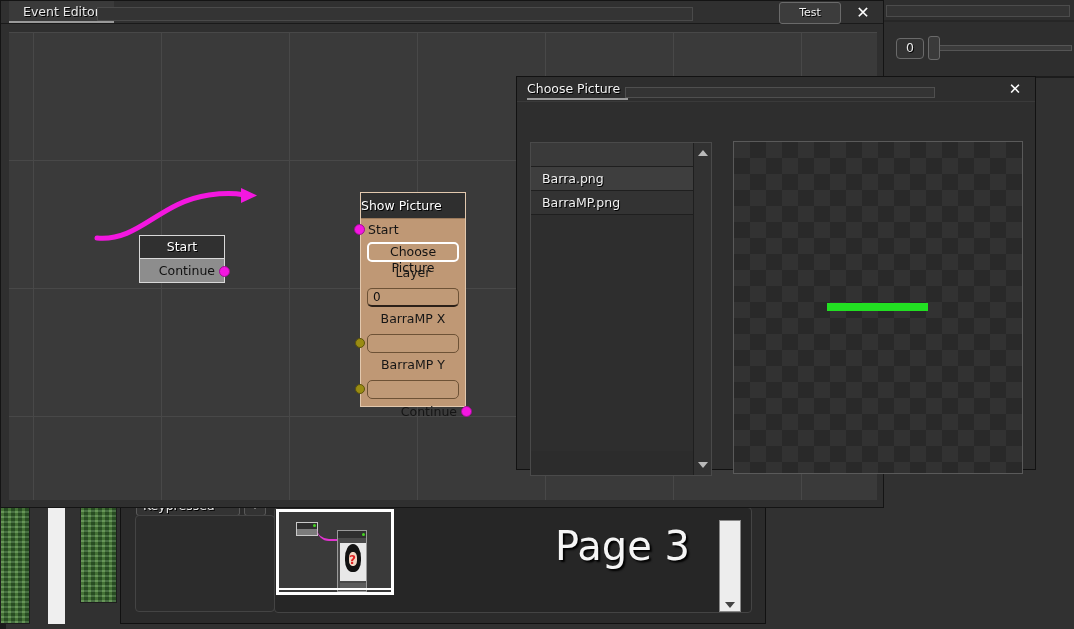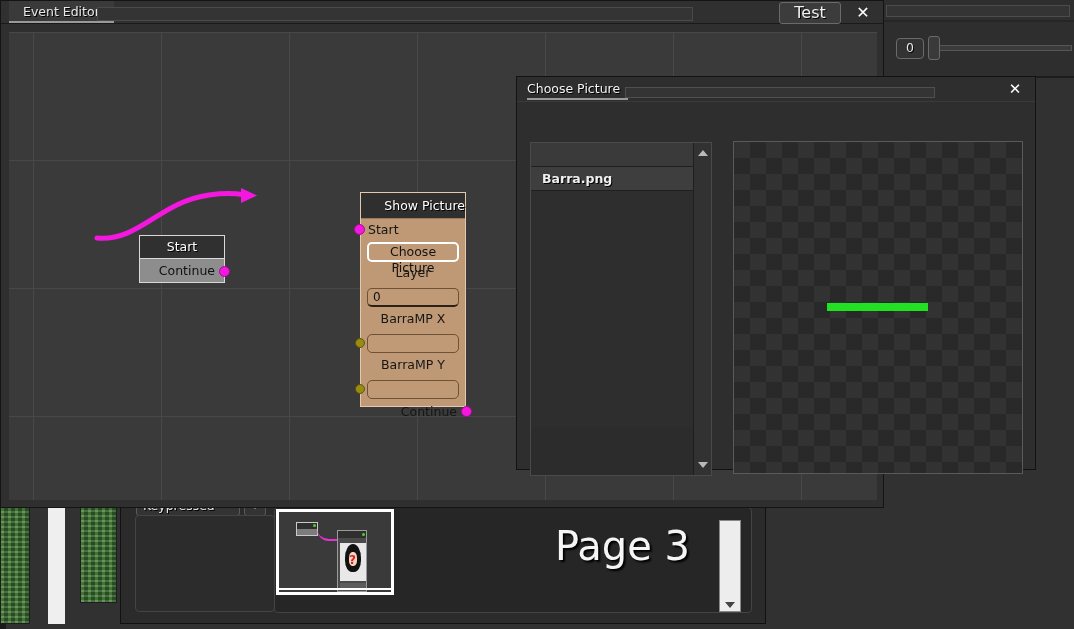--- a/index.html
+++ b/index.html
@@ -47,21 +47,21 @@
     background: #3a3a3a; border-bottom: 2px solid #9a9a9a;
     text-shadow: 1px 1px 0 #000;
   }
   .ee-tabrail {
     position: absolute; left: 96px; right: 190px; top: 6px; height: 14px;
     background: #343434; border: 1px solid #4a4a4a;
   }
   .ee-test-btn {
     position: absolute; right: 42px; top: 1px; width: 62px; height: 22px;
     background: #3c3c3c; border: 1px solid #6a6a6a; border-radius: 3px;
-    color: #f0f0f0; font-size: 16px; line-height: 20px; text-align: center;
+    color: #f0f0f0; font-size: 11px; line-height: 20px; text-align: center;
     text-shadow: 1px 1px 0 #000;
     margin-left: 8px;
   }
   .ee-close {
     position: absolute; right: 9px; top: 1px; width: 22px; height: 22px;
     color: #fff; font-size: 16px; font-weight: bold; line-height: 22px;
     text-align: center; font-family: "DejaVu Sans", sans-serif;
   }
 
   
@@ -91,21 +91,21 @@
     height: 24px; line-height: 24px; color: #111; font-size: 12.5px;
     text-align: right; padding-right: 9px; position: relative;
   }
 
   .node-show {
     left: 351px; top: 160px; width: 106px; height: 215px;
     background: #bf9875; border: 1px solid #e2c8ae;
   }
   .node-show .hdr {
     height: 26px; background: #2f2f2f; color: #fff; font-size: 12.5px;
-    text-align: right; line-height: 25px; position: relative;
+    text-align: left; line-height: 25px; position: relative;
     text-shadow: 1px 1px 0 #000; border-bottom: 1px solid #9b7a5c;
   }
   .node-show .in-row {
     height: 21px; line-height: 21px; color: #151515; font-size: 12.5px;
     padding-left: 7px; position: relative;
   }
   .node-show .out-row {
     height: 21px; line-height: 21px; color: #151515; font-size: 12.5px;
     text-align: right; padding-right: 8px; position: relative;
   }
@@ -150,21 +150,21 @@
   .cp-close {
     position: absolute; right: 10px; top: 2px; width: 20px; height: 20px;
     color: #fff; font-size: 15px; font-weight: bold; line-height: 20px; text-align: center;
   }
   .cp-body {
     position: absolute; left: 0; top: 24px; right: 0; bottom: 0;
     border-top: 1px solid #3a3a3a;
   }
   .cp-listwrap {
     position: absolute; left: 13px; top: 40px; width: 182px; height: 334px;
-    background: #2c2c2c; border: 1px solid #4a4a4a; font-weight: bold;
+    background: #2c2c2c; border: 1px solid #4a4a4a;
   }
   .cp-list { position: absolute; left: 0; top: 0; width: 163px; height: 332px; }
   .cp-item {
     height: 24px; line-height: 24px; padding-left: 11px;
     color: #f0f0f0; font-size: 12.5px; background: #333333;
     border-bottom: 1px solid #1f1f1f; text-shadow: 1px 1px 0 #000;
   }
   .cp-item.blank { background: #3a3a3a; }
   .cp-item.selected { background: #3e3e3e; }
   .cp-item.filler { background: #2e2e2e; border-bottom: none; height: 236px; }
@@ -417,20 +417,21 @@
       <div class="cp-titlerail"></div>
       <div class="cp-close">✕</div>
     </div>
 
     <div class="cp-body">
 
       <div class="cp-listwrap">
         <div class="cp-list">
           <div class="cp-item blank"></div>
           <div class="cp-item selected">Barra.png</div>
+          <div class="cp-item">BarraMP.png</div>
           <div class="cp-item filler"></div>
         </div>
         <div class="cp-scroll">
           <div class="cp-arrow up">
             <div class="tri-up"></div>
           </div>
           <div class="cp-arrow down">
             <div class="tri-dn"></div>
           </div>
         </div>

